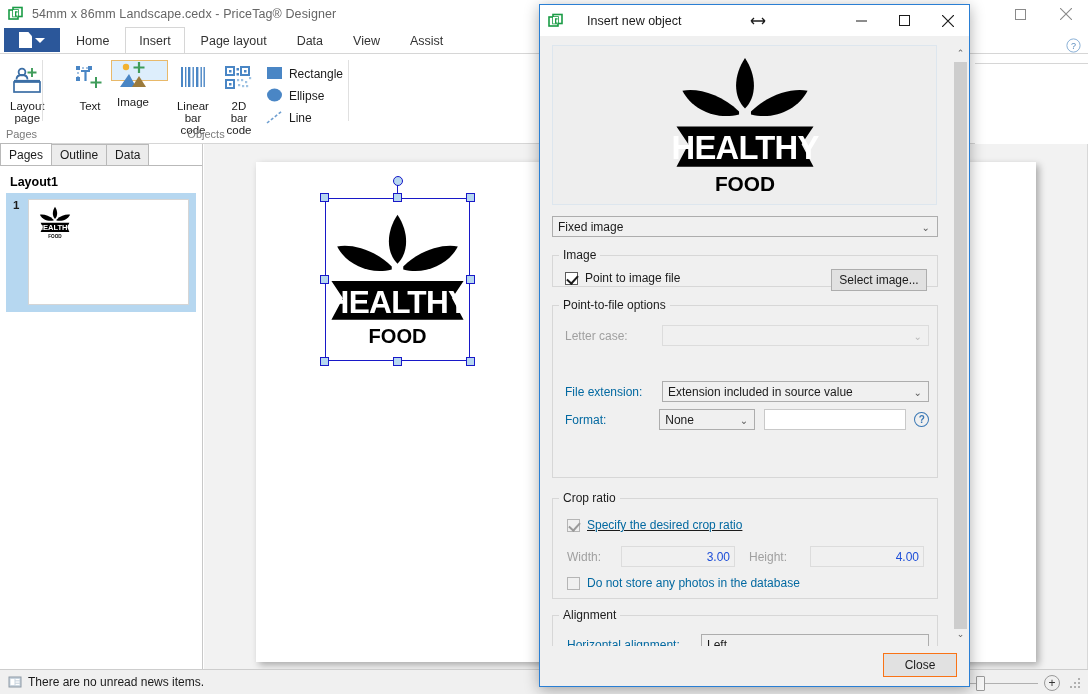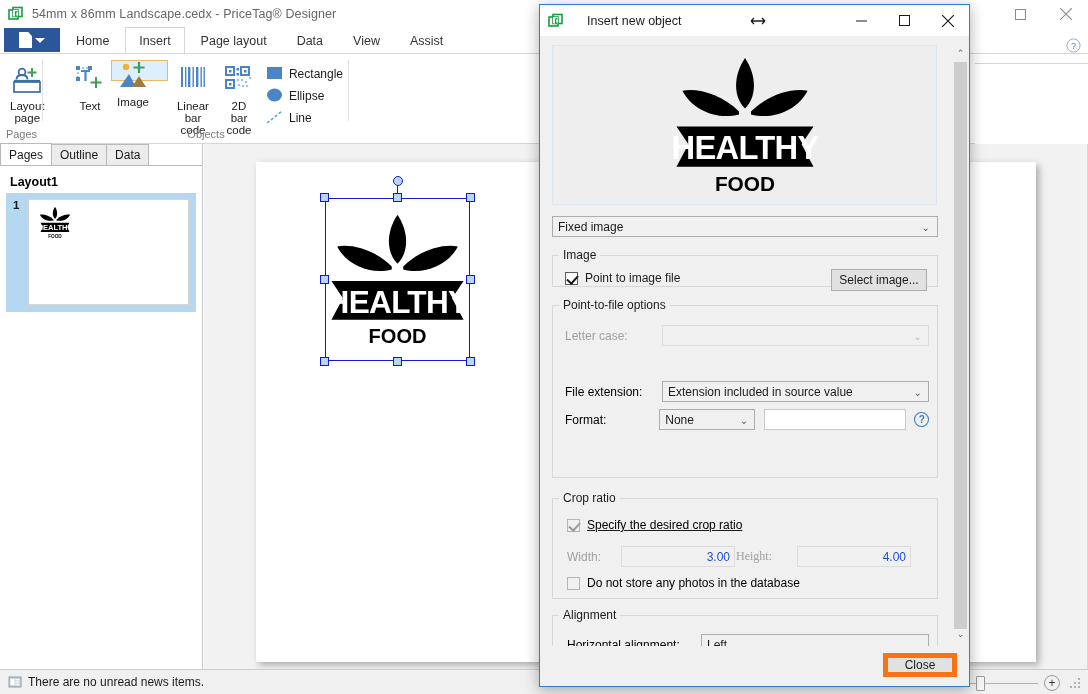--- a/index.html
+++ b/index.html
@@ -216,21 +216,21 @@
     border: solid #1b1b1b; border-width: 0 2px 2px 0; transform: rotate(42deg);
   }
   .chkbox.checked.disabled::after { border-color: #9a9a9a; }
 
   .btn {
     background: #e1e1e1; border: 1px solid #adadad; font-size: 12px; color: #1b1b1b;
     display: flex; align-items: center; justify-content: center;
   }
 
   .fld-row { position: absolute; display: flex; align-items: center; }
-  .fld-lbl { font-size: 12px; color: #000000; }
+  .fld-lbl { font-size: 12px; color: #0369a1; }
   .fld-lbl.dis { color: #a0a0a0; }
   .inp {
     background: #fff; border: 1px solid #c9c9c9; height: 21px; font-size: 12px;
     color: #1b1b1b; padding: 0 4px; display: flex; align-items: center;
   }
   .inp.dis { background: #f0f0f0; border-color: #dcdcdc; color: #1d4ed8; justify-content: flex-end; }
   .sel {
     background: #f0f0f0; border: 1px solid #adadad; height: 21px; font-size: 12px;
     color: #1b1b1b; padding: 0 18px 0 5px; display: flex; align-items: center; position: relative;
   }
@@ -252,21 +252,21 @@
     display: flex; align-items: center; justify-content: center; color: #606060; font-size: 9px;
   }
   .dlg-sb .arrow.up { top: 8px; }
   .dlg-sb .arrow.dn { bottom: 4px; }
   .dlg-sb .thumb {
     position: absolute; left: 2px; top: 26px; width: 13px; height: 567px; background: #cdcdcd;
   }
 
   .close-btn {
     position: absolute; right: 12px; bottom: 9px; width: 74px; height: 24px;
-    background: #e1e1e1; border: 5px solid #f97316; font-size: 12px; color: #1b1b1b;
+    background: #e1e1e1; border: 1px solid #f97316; font-size: 12px; color: #1b1b1b;
     display: flex; align-items: center; justify-content: center;
   }
 </style>
 </head>
 <body>
 
 <div id="app">
 
   <div class="titlebar">
     <span class="app-ico">
@@ -660,21 +660,21 @@
           <legend>Crop ratio</legend>
           <div class="chk" style="position:absolute; left:14px; top:13px;text-decoration:underline;">
             <span class="chkbox checked disabled"></span>
             <span class="fld-lbl">Specify the desired crop ratio</span>
           </div>
           <div class="fld-row" style="left:14px; top:41px;">
             <span class="fld-lbl dis" style="width:54px;">Width:</span>
             <span class="inp dis" style="width:114px;">
               <span>3.00</span>
             </span>
-            <span class="fld-lbl dis" style="width:61px; margin-left:1px;font-family:Liberation Serif, serif;">Height:</span>
+            <span class="fld-lbl dis" style="width:61px; margin-left:14px;">Height:</span>
             <span class="inp dis" style="width:114px;">
               <span>4.00</span>
             </span>
           </div>
           <div class="chk" style="position:absolute; left:14px; top:71px;">
             <span class="chkbox disabled"></span>
             <span class="fld-lbl">Do not store any photos in the database</span>
           </div>
         </fieldset>
 

